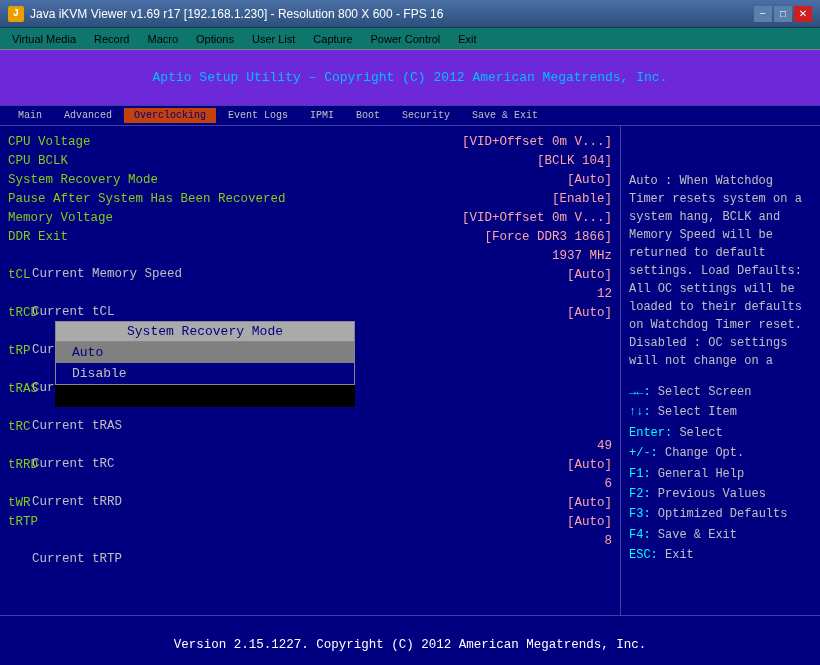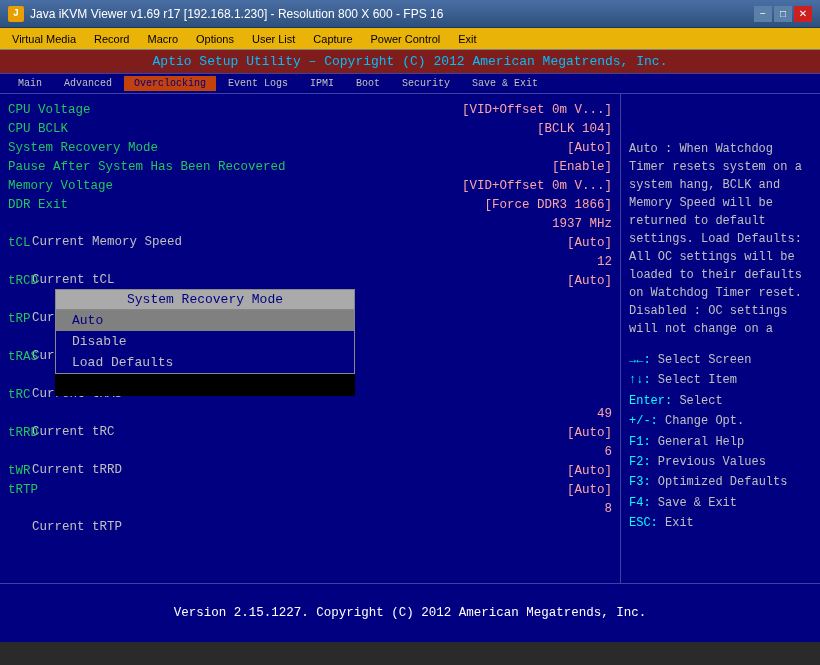--- a/index.html
+++ b/index.html
@@ -49,41 +49,41 @@
       font-size: 10px;
       display: flex; align-items: center; justify-content: center;
       font-family: Arial;
     }
     .win-btn-min { background: #5a7fa8; color: white; }
     .win-btn-max { background: #5a7fa8; color: white; }
     .win-btn-close { background: #cc2020; color: white; }
 
     
     #menu-bar {
-      background: #eab308;
+      background: #0f766e;
       height: 22px;
       display: flex;
       align-items: center;
       padding: 0 4px;
       border-bottom: 1px solid #808080;
       gap: 2px;
     }
     .menu-item {
       padding: 2px 8px;
       font-size: 11px;
       font-family: 'Segoe UI', Arial, sans-serif;
       color: #000;
       cursor: pointer;
     }
 
     
     #bios-header {
-      background: #7f1d1d;
+      background: #6d28d9;
       text-align: center;
-      padding: 4px;
+      padding: 20px;
       color: #00bfff;
       font-size: 13px;
     }
 
     
     #bios-nav {
       background: #000080;
       display: flex;
       align-items: center;
       padding: 2px 8px;
@@ -120,21 +120,21 @@
     .bios-row {
       display: flex;
       justify-content: space-between;
       align-items: center;
       height: 19px;
       font-size: 12.5px;
     }
     .bios-label {
       color: #c0c0c0;
     }
-    .bios-label.cyan { color: #22c55e; }
+    .bios-label.cyan { color: #84cc16; }
     .bios-label.indent {
       padding-left: 24px;
       color: #c0c0c0;
       margin-top: 36px;
     }
     .bios-value {
       color: #fca5a5;
     }
 
     
@@ -333,21 +333,20 @@
       </div>
       <div class="bios-row">
         <span class="bios-label indent" style="padding-left: 24px;">Current tRTP</span>
         <span class="bios-value">8</span>
       </div>
       <div id="dropdown-overlay">
         <div id="dropdown-title-bar">System Recovery Mode</div>
         <div id="dropdown-body">
           <div class="dropdown-item selected">Auto</div>
           <div class="dropdown-item">Disable</div>
-          <div class="dropdown-item">Load Defaults</div>
         </div>
         <div id="dropdown-bottom"></div>
       </div>
     </div>
   <div id="right-panel">
     <div id="help-text">Auto : When Watchdog Timer resets system on a system hang, BCLK and Memory Speed will be returned to default settings. Load Defaults: All OC settings will be loaded to their defaults on Watchdog Timer reset. Disabled : OC settings will not change on a</div>
     <div id="shortcuts">
         <div><span class="shortcut-highlight">→←:</span><span> Select Screen</span></div>
         <div><span class="shortcut-highlight">↑↓:</span><span> Select Item</span></div>
         <div><span class="shortcut-highlight">Enter:</span><span> Select</span></div>

